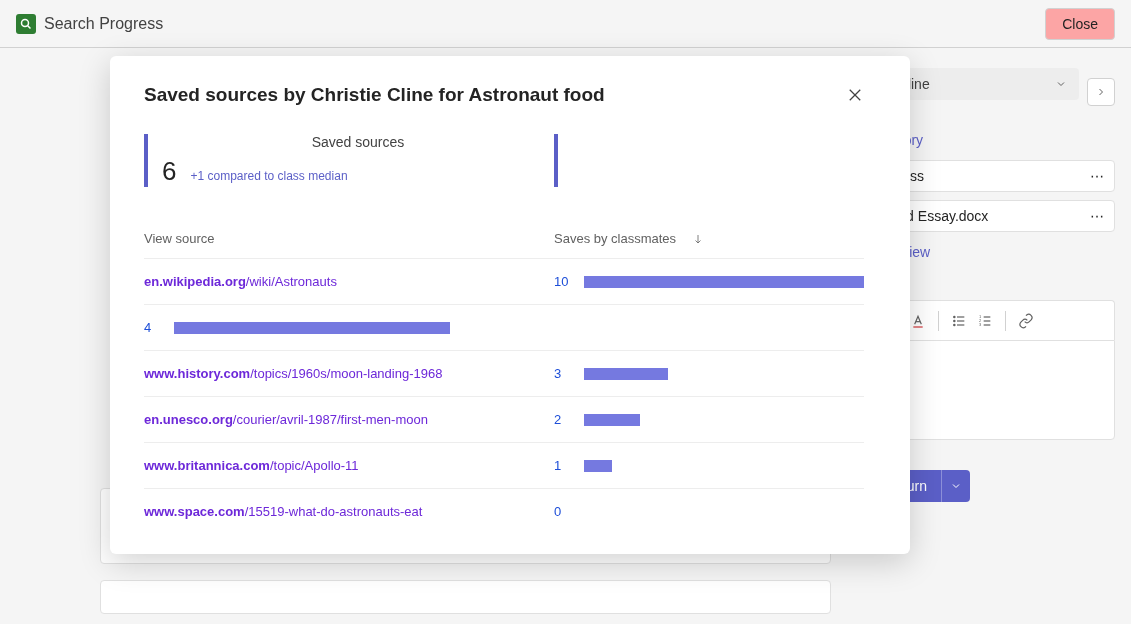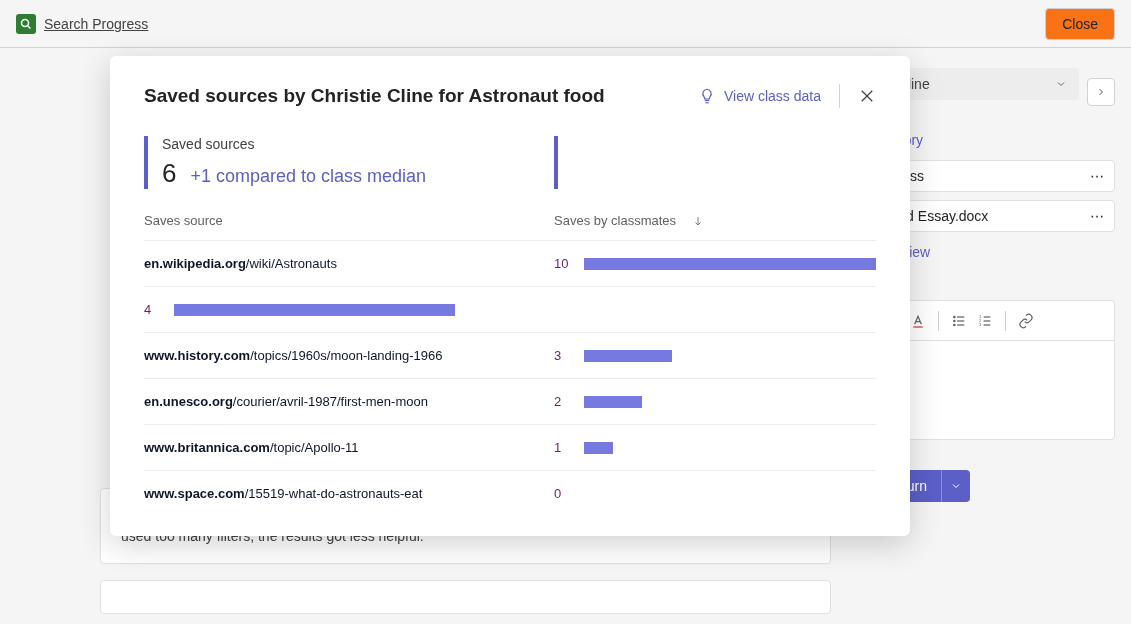--- a/index.html
+++ b/index.html
@@ -23,28 +23,28 @@
     background: #f5f5f5;
   }
   .app-icon {
     width: 20px; height: 20px;
     background: #2e7d32;
     border-radius: 3px;
     display: flex; align-items: center; justify-content: center;
     margin-right: 8px;
     color: #fff;
   }
-  .app-title { font-size: 14px; color: #424242; text-decoration: underline; }
+  .app-title { font-size: 16px; color: #424242; }
   .close-btn {
     margin-left: auto;
     height: 32px;
     padding: 0 16px;
     border: 1px solid #d1d1d1;
     border-radius: 4px;
-    background: #f97316;
+    background: #fca5a5;
     font-size: 14px;
     color: #242424;
     cursor: pointer;
   }
 
   
   .bg-content {
     position: absolute;
     top: 48px; left: 0; right: 0; bottom: 0;
     display: flex;
@@ -137,21 +137,21 @@
 
   
   .modal {
     position: absolute;
     top: 56px;
     left: 110px;
     width: 800px;
     background: #fff;
     border-radius: 6px;
     box-shadow: 0 8px 32px rgba(0,0,0,0.18);
-    padding: 28px 34px 20px 34px;
+    padding: 28px 46px 20px 34px;
     z-index: 100;
   }
   .modal-header {
     display: flex;
     align-items: center;
     margin-bottom: 28px;
   }
   .modal-title {
     font-size: 19px;
     font-weight: 700;
@@ -170,53 +170,54 @@
     height: 24px;
   }
   .modal-close {
     margin-left: 18px;
     cursor: pointer;
     color: #424242;
   }
 
   .stats-row {
     display: flex;
-    margin-bottom: 12px;
+    margin-bottom: 32px;
+    text-align: center;
   }
   .stat-block {
     padding-left: 14px;
     border-left: 4px solid #5b5fc7;
   }
   .stat-block.first { width: 410px; }
   .stat-label { font-size: 14px; color: #424242; margin-bottom: 6px; }
   .stat-value-row { display: flex; align-items: baseline; gap: 14px; }
   .stat-value { font-size: 26px; font-weight: 400; color: #242424; }
   .stat-value .pct { font-size: 15px; }
-  .stat-delta { font-size: 18px; color: #5b5fc7; }
+  .stat-delta { font-size: 12px; color: #5b5fc7; }
 
   .table-header {
     display: flex;
     align-items: center;
     font-size: 13px;
     color: #616161;
     padding: 12px 0;
   }
   .col-source { width: 410px; }
   .col-saves { display: flex; align-items: center; gap: 16px; }
 
   .table-row {
     display: flex;
     align-items: center;
     border-top: 1px solid #ededed;
     height: 46px;
     font-size: 13px;
   }
-  .source-cell { width: 410px; color: #0f172a; }
+  .source-cell { width: 410px; color: #6d28d9; }
   .source-cell .domain { font-weight: 600; }
-  .count-cell { width: 30px; color: #701a75; font-size: 13px; }
+  .count-cell { width: 30px; color: #1d4ed8; font-size: 13px; }
   .bar-cell { flex: 1; }
   .bar {
     height: 12px;
     background: #7579e0;
   }
 
   svg { display: block; }
 </style>
 </head>
 <body>
@@ -322,30 +323,20 @@
             <polyline points="6 9 12 15 18 9"></polyline>
           </svg>
       </button>
     </div>
   </div>
 </div>
 
 <div class="modal">
   <div class="modal-header">
     <div class="modal-title">Saved sources by Christie Cline for Astronaut food</div>
-    <div class="view-link">
-      <span>
-        <svg width="18" height="18" viewBox="0 0 24 24" fill="none" stroke="#5b5fc7" stroke-width="1.6">
-            <path d="M9 18h6"></path>
-            <path d="M10 21h4"></path>
-            <path d="M12 3a6 6 0 0 0-4 10c1 1 1 2 1 3h6c0-1 0-2 1-3a6 6 0 0 0-4-10z"></path>
-          </svg>
-      </span>
-      <span>View class data</span>
-    </div>
     <div class="modal-close">
       <svg width="18" height="18" viewBox="0 0 24 24" fill="none" stroke="currentColor" stroke-width="1.6">
           <line x1="5" y1="5" x2="19" y2="19"></line>
           <line x1="19" y1="5" x2="5" y2="19"></line>
         </svg>
     </div>
   </div>
 
   <div class="stats-row">
     <div class="stat-block first">
@@ -353,21 +344,21 @@
       <div class="stat-value-row">
         <span class="stat-value">6</span>
         <span class="stat-delta">+1 compared to class median</span>
       </div>
     </div>
     <div class="stat-block">
     </div>
   </div>
 
   <div class="table-header">
-    <div class="col-source">Saves source</div>
+    <div class="col-source">View source</div>
     <div class="col-saves">
       <span>Saves by classmates</span>
       <span>
         <svg width="12" height="12" viewBox="0 0 24 24" fill="none" stroke="#616161" stroke-width="1.6">
             <line x1="12" y1="4" x2="12" y2="20"></line>
             <polyline points="7 15 12 20 17 15"></polyline>
           </svg>
       </span>
     </div>
   </div>
@@ -380,21 +371,21 @@
           <div class="bar" style="width: 100%;"></div>
         </div>
       </div>
       <div class="table-row">
         <div class="count-cell">4</div>
         <div class="bar-cell">
           <div class="bar" style="width: 40%;"></div>
         </div>
       </div>
       <div class="table-row">
-        <div class="source-cell"><span class="domain">www.history.com</span><span>/topics/1960s/moon-landing-1966</span></div>
+        <div class="source-cell"><span class="domain">www.history.com</span><span>/topics/1960s/moon-landing-1968</span></div>
         <div class="count-cell">3</div>
         <div class="bar-cell">
           <div class="bar" style="width: 30%;"></div>
         </div>
       </div>
       <div class="table-row">
         <div class="source-cell"><span class="domain">en.unesco.org</span><span>/courier/avril-1987/first-men-moon</span></div>
         <div class="count-cell">2</div>
         <div class="bar-cell">
           <div class="bar" style="width: 20%;"></div>

